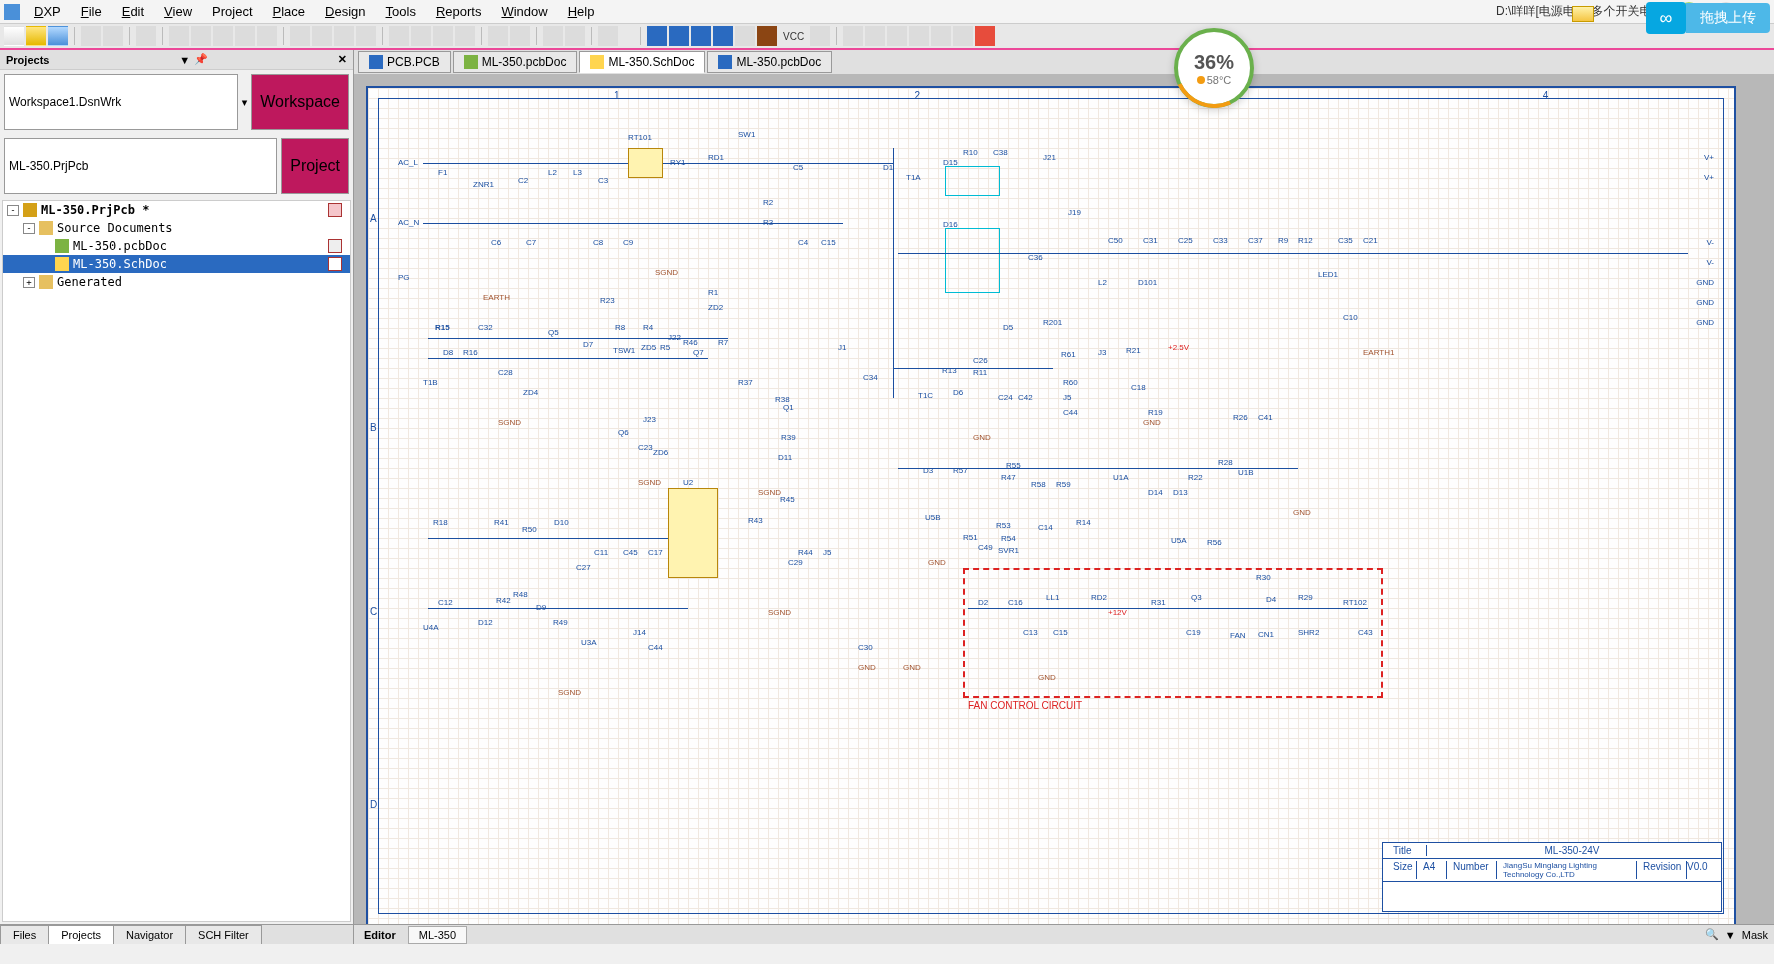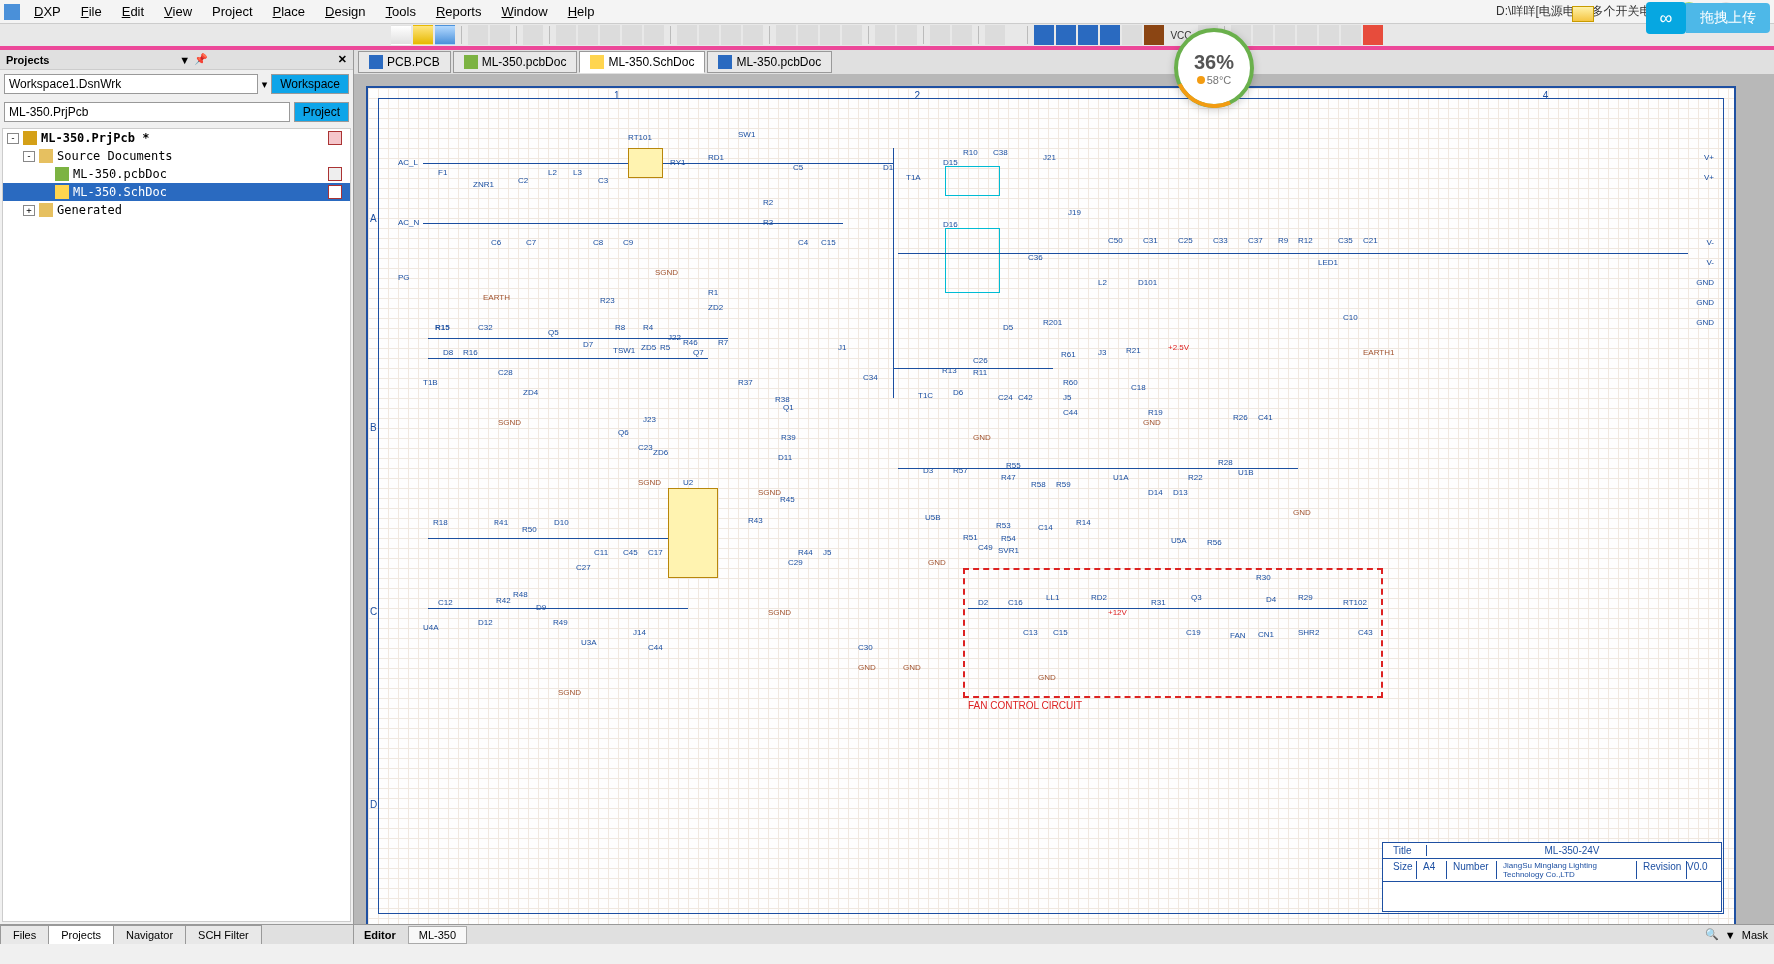--- a/index.html
+++ b/index.html
@@ -9,39 +9,39 @@
 .menubar { background: #f4f4f4; height: 24px; display: flex; align-items: center; padding: 0 4px; border-bottom: 1px solid #ccc; }
 .menubar .logo { width: 16px; height: 16px; background: #4a90d9; margin-right: 4px; display: inline-block; }
 .menubar .menu-item { padding: 2px 10px; cursor: pointer; font-size: 13px; }
 .menubar .menu-item u { text-decoration: underline; }
 .menubar .path-info { margin-left: auto; display: flex; align-items: center; gap: 4px; }
 .menubar .path-text { font-size: 12px; color: #333; }
 .nav-btn { width: 20px; height: 20px; border-radius: 50%; background: #ddd; display: inline-block; margin: 0 2px; }
 .nav-btn.green { background: linear-gradient(#a8e063, #56ab2f); }
 
 
-.toolbar { background: #e8e8e8; height: 26px; display: flex; align-items: center; padding: 0 4px; gap: 2px; border-bottom: 4px solid #ec4899; justify-content: center; }
+.toolbar { background: #e8e8e8; height: 26px; display: flex; align-items: center; padding: 0 4px; gap: 2px; border-bottom: 2px solid #ec4899; }
 .toolbar .tb-btn { width: 20px; height: 20px; display: inline-block; background: #dcdcdc; border: 1px solid transparent; cursor: pointer; }
 .toolbar .tb-sep { width: 1px; height: 18px; background: #bbb; margin: 0 4px; }
 .toolbar .tb-btn.doc { background: linear-gradient(#fff, #e0e0e0); }
 .toolbar .tb-btn.folder { background: linear-gradient(#ffe680, #e6b800); }
 .toolbar .tb-btn.save { background: linear-gradient(#b3d9ff, #4a90d9); }
 .toolbar .tb-label { font-size: 10px; color: #333; padding: 0 4px; }
 
 
 .main { display: flex; height: calc(100% - 70px); }
 
 
 .left-panel { width: 354px; background: #f0f0f0; border-right: 1px solid #999; display: flex; flex-direction: column; }
 .panel-title { background: #e0e0e0; padding: 3px 6px; font-weight: bold; display: flex; align-items: center; border-bottom: 1px solid #ccc; }
 .panel-title .close-x { margin-left: auto; cursor: pointer; }
 .panel-title .pin { margin-left: 4px; cursor: pointer; }
 .workspace-row { display: flex; padding: 4px; gap: 4px; }
 .workspace-row input, .workspace-row select { flex: 1; font-size: 12px; padding: 2px 4px; border: 1px solid #999; }
-.workspace-row .btn { padding: 2px 8px; background: #0ea5e9; border: 1px solid #999; cursor: pointer; font-size: 12px; }
+.workspace-row .btn { padding: 18px 8px; background: #be185d; border: 1px solid #999; cursor: pointer; font-size: 16px; }
 .view-mode { display: flex; align-items: center; padding: 4px 6px; gap: 8px; font-family: monospace; font-size: 12px; }
 .view-mode input[type=radio] { margin-right: 2px; }
 .view-mode .icons { margin-left: auto; display: flex; gap: 4px; }
 .view-mode .icons span { width: 16px; height: 16px; background: #ddd; display: inline-block; cursor: pointer; }
 .tree { flex: 1; background: #fff; border: 1px solid #ccc; margin: 2px; overflow: auto; font-family: monospace; font-size: 12px; }
 .tree-item { padding: 2px 4px; display: flex; align-items: center; gap: 4px; cursor: pointer; white-space: nowrap; }
 .tree-item.selected { background: #2a6ac0; color: #fff; }
 .tree-item .expander { width: 12px; text-align: center; font-family: monospace; border: 1px solid #888; font-size: 9px; line-height: 9px; }
 .tree-item .icon { width: 14px; height: 14px; display: inline-block; }
 .tree-item .icon.proj { background: #d4a017; }
@@ -331,21 +331,21 @@
 
           <span class="label" style="right:0;top:35px;">V+</span>
           <span class="label" style="right:0;top:55px;">V+</span>
           <span class="label" style="right:0;top:120px;">V-</span>
           <span class="label" style="right:0;top:140px;">V-</span>
           <span class="label" style="right:0;top:160px;">GND</span>
           <span class="label" style="right:0;top:180px;">GND</span>
           <span class="label" style="right:0;top:200px;">GND</span>
           <span class="label" style="left:940px;top:118px;">C35</span>
           <span class="label" style="left:965px;top:118px;">C21</span>
-          <span class="label" style="left:920px;top:140px;">LED1</span>
+          <span class="label" style="left:920px;top:152px;">LED1</span>
           <span class="label" style="left:945px;top:195px;">C10</span>
           <span class="gnd" style="left:965px;top:230px;">EARTH1</span>
 
           <span class="gnd" style="left:85px;top:175px;">EARTH</span>
           <span class="label" style="left:93px;top:120px;">C6</span>
           <span class="label" style="left:128px;top:120px;">C7</span>
           <span class="label" style="left:195px;top:120px;">C8</span>
           <span class="label" style="left:225px;top:120px;">C9</span>
           <span class="gnd" style="left:257px;top:150px;">SGND</span>
 
@@ -426,21 +426,21 @@
           <span class="gnd" style="left:895px;top:390px;">GND</span>
           <span class="gnd" style="left:530px;top:440px;">GND</span>
           <span class="label" style="left:773px;top:418px;">U5A</span>
           <span class="label" style="left:565px;top:415px;">R51</span>
           <span class="label" style="left:580px;top:425px;">C49</span>
           <span class="label" style="left:600px;top:428px;">SVR1</span>
           <span class="label" style="left:809px;top:420px;">R56</span>
           <span class="label" style="left:527px;top:395px;">U5B</span>
 
           <span class="label" style="left:35px;top:400px;">R18</span>
-          <span class="label" style="left:96px;top:400px;font-family:Liberation Mono, monospace;">R41</span>
+          <span class="label" style="left:96px;top:400px;">R41</span>
           <span class="label" style="left:124px;top:407px;">R50</span>
           <span class="label" style="left:156px;top:400px;">D10</span>
           <span class="label" style="left:178px;top:445px;">C27</span>
           <span class="label" style="left:196px;top:430px;">C11</span>
           <span class="label" style="left:225px;top:430px;">C45</span>
           <span class="label" style="left:250px;top:430px;">C17</span>
 
           <div class="ic-block" style="left:270px;top:370px;width:50px;height:90px;"></div>
           <span class="label" style="left:285px;top:360px;">U2</span>
           <span class="label" style="left:350px;top:377px;padding-left:32px;">R45</span>

